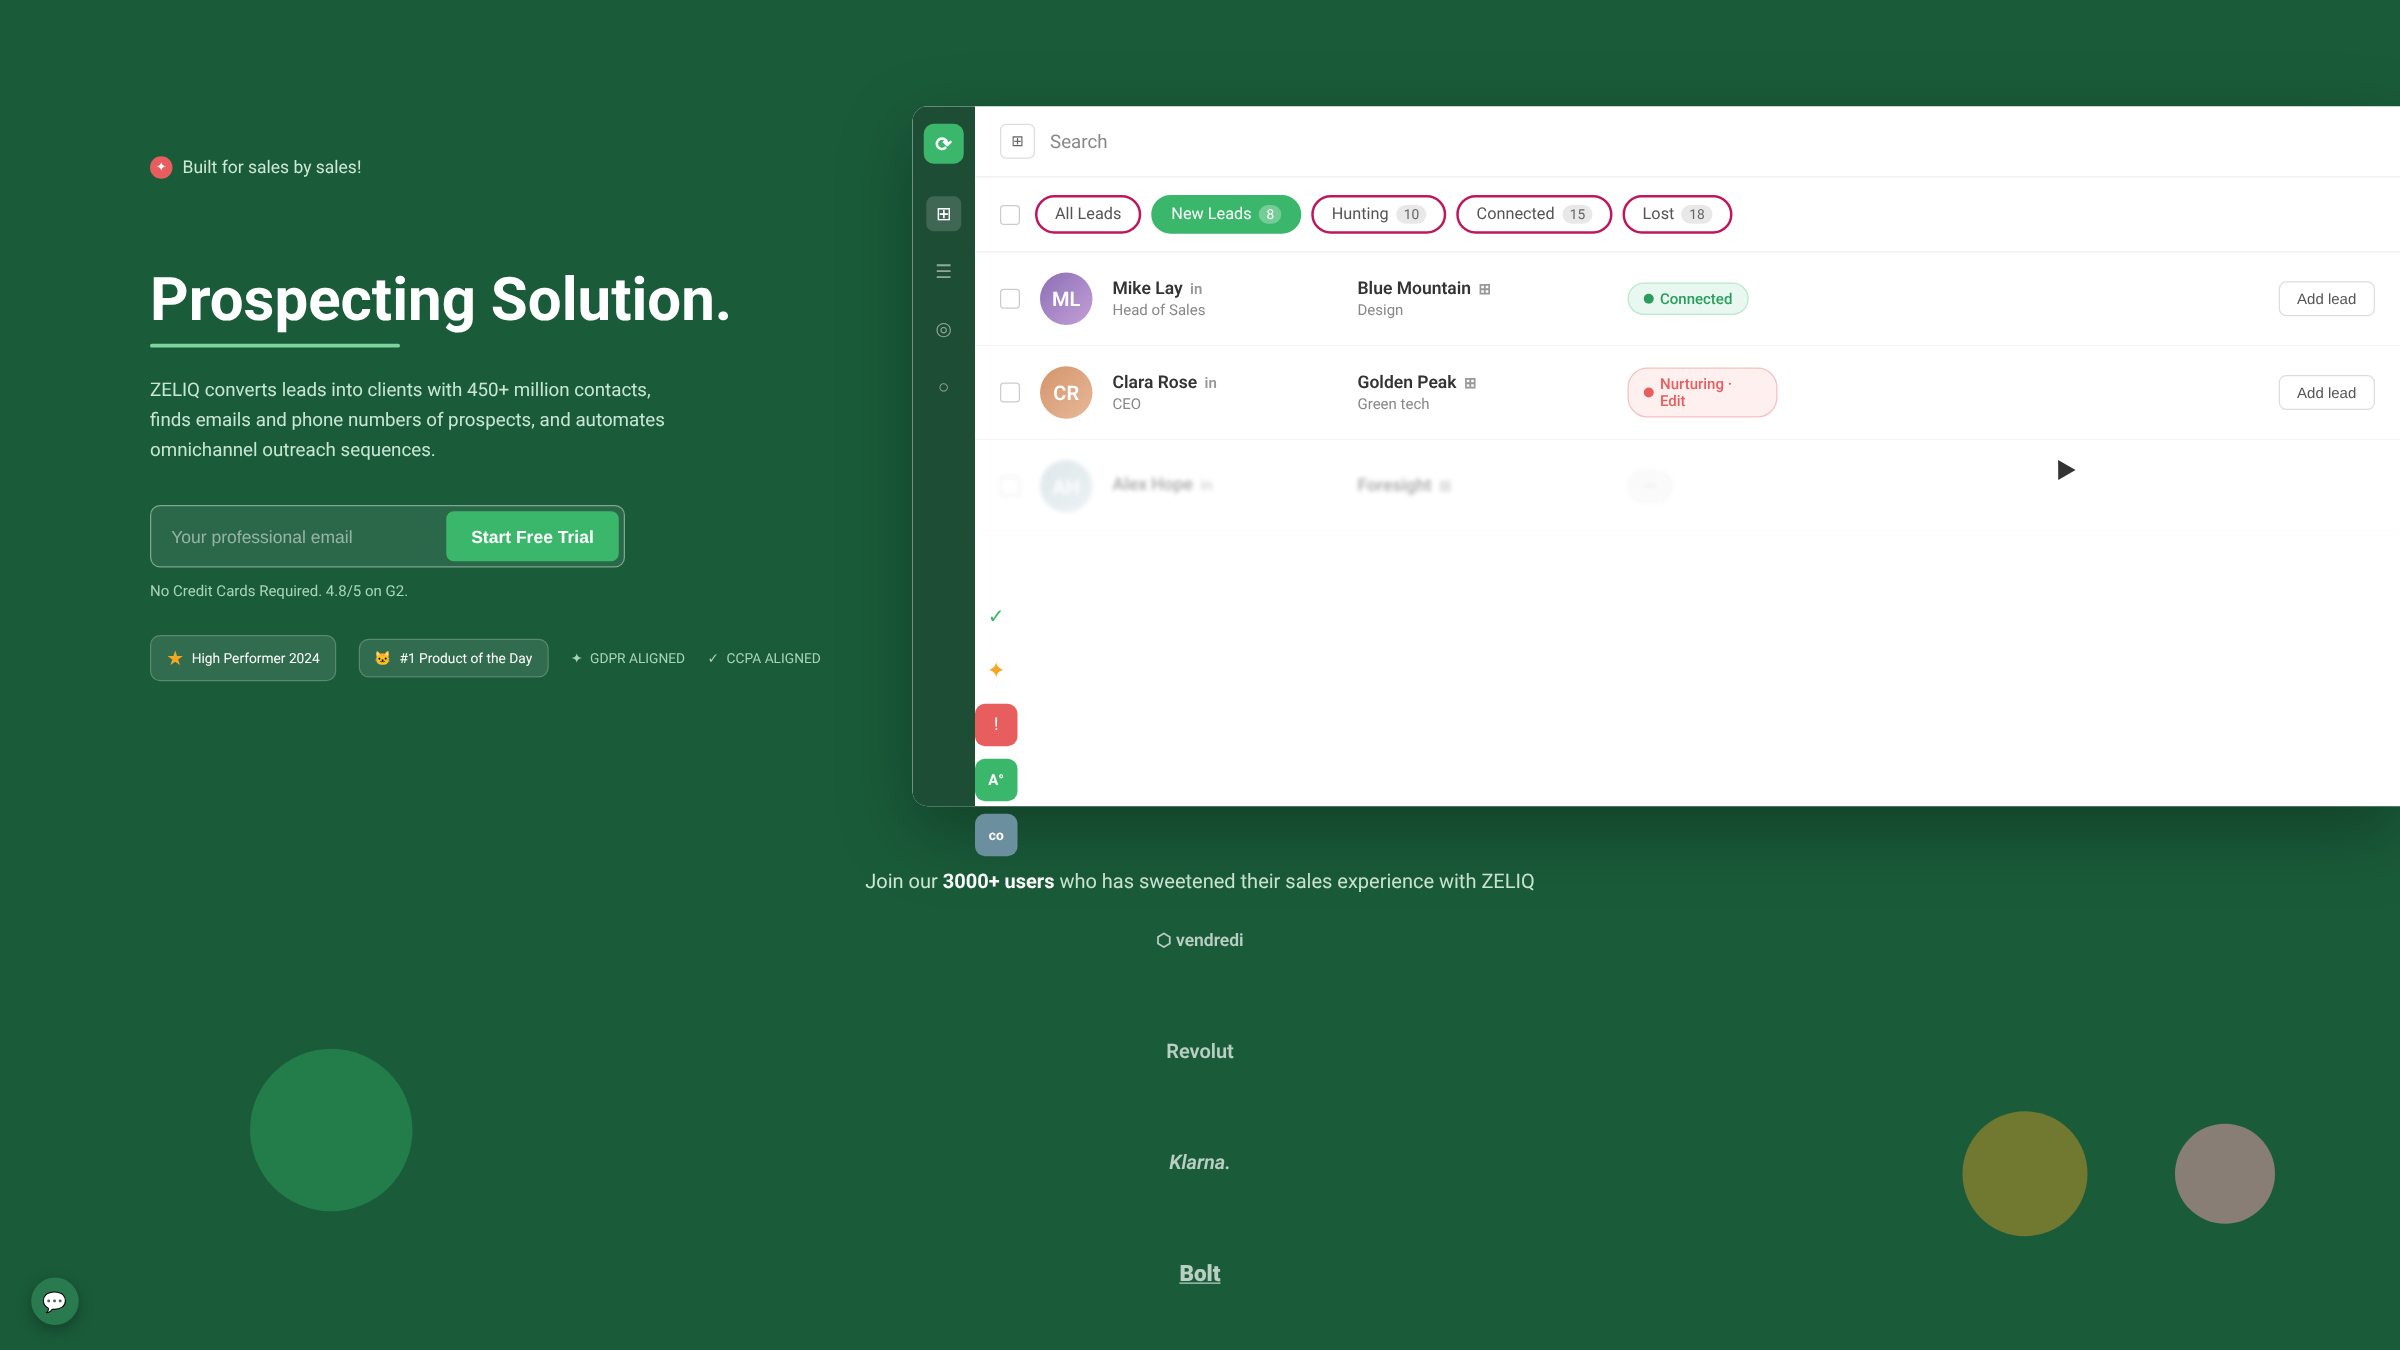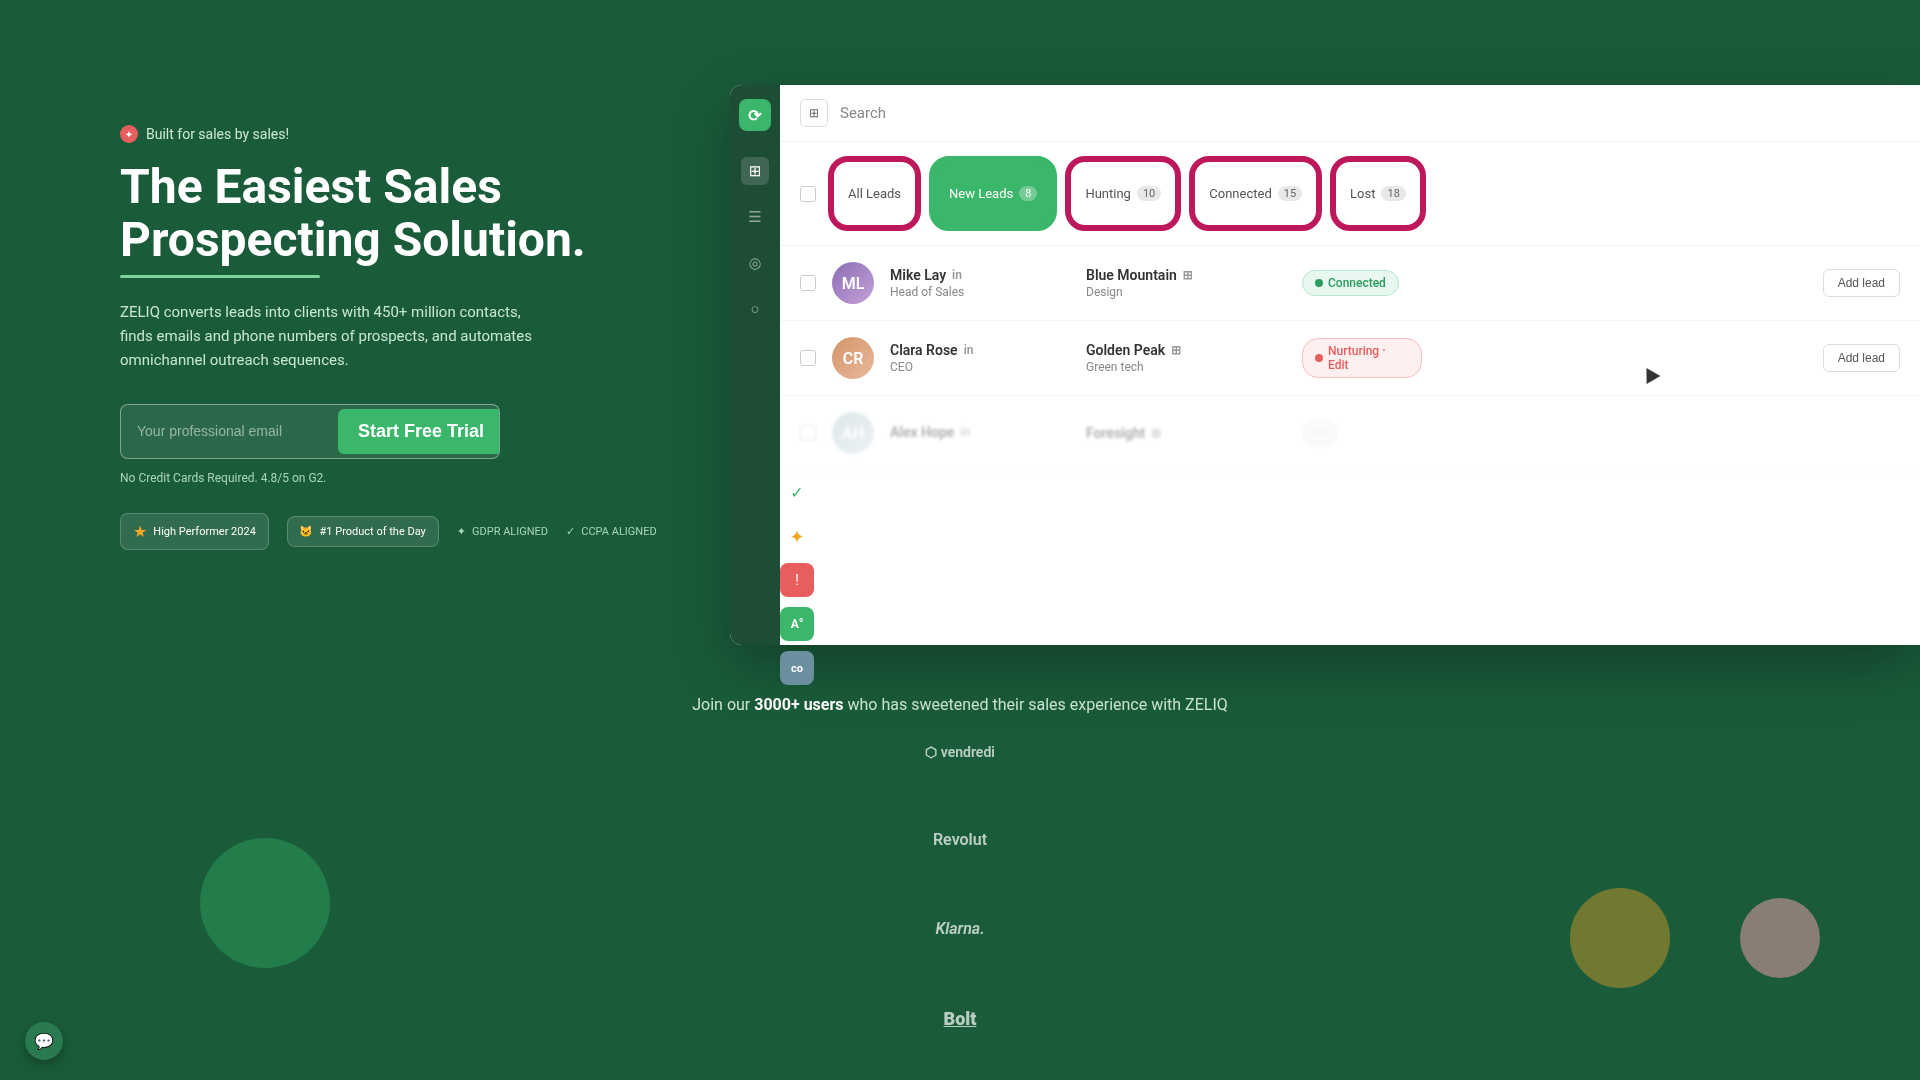--- a/index.html
+++ b/index.html
@@ -103,21 +103,21 @@
 
     .email-input::placeholder {
       color: rgba(255,255,255,0.5);
     }
 
     .start-trial-btn {
       background: #3ab76a;
       color: white;
       border: none;
       padding: 12px 20px;
-      font-size: 18px;
+      font-size: 14px;
       font-weight: 600;
       cursor: pointer;
       border-radius: 6px;
       margin: 4px;
       white-space: nowrap;
     }
 
     .no-credit {
       font-size: 12px;
       color: #a8d4bb;
@@ -299,28 +299,28 @@
 
     .filter-checkbox {
       width: 16px;
       height: 16px;
       border: 1.5px solid #ccc;
       border-radius: 3px;
       margin-right: 4px;
     }
 
     .tab {
-      padding: 24px 14px;
+      padding: 6px 14px;
       border-radius: 20px;
       font-size: 13px;
       cursor: pointer;
       display: flex;
       align-items: flex-start;
       gap: 6px;
-      border: 6px solid #be185d;
+      border: 2px solid #be185d;
       background: white;
       color: #555;
     }
 
     .tab.active {
       background: #3ab76a;
       color: white;
       border-color: #3ab76a;
     }
 
@@ -595,21 +595,21 @@
 <div class="main-area">
 
   <div class="hero">
 
     <div class="hero-tag">
       <div class="hero-tag-icon">✦</div>
       <span>Built for sales by sales!</span>
     </div>
 
     <h1 class="hero-title">
-      <span>The Easiest Sales</span><br>
+      <br>
       <span>Prospecting Solution.</span>
     </h1>
     <div class="hero-underline"></div>
 
     <p class="hero-desc">ZELIQ converts leads into clients with 450+ million contacts, finds emails and phone numbers of prospects, and automates omnichannel outreach sequences.</p>
 
     <div class="email-form">
       <input class="email-input" type="email" placeholder="Your professional email" style="">
       <button class="start-trial-btn">Start Free Trial</button>
     </div>

